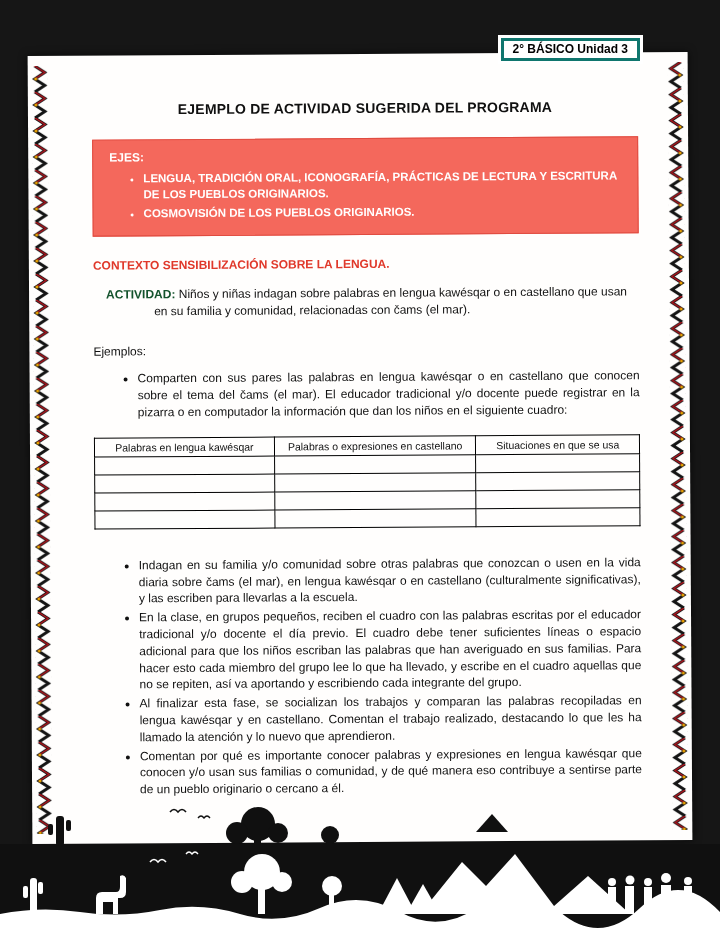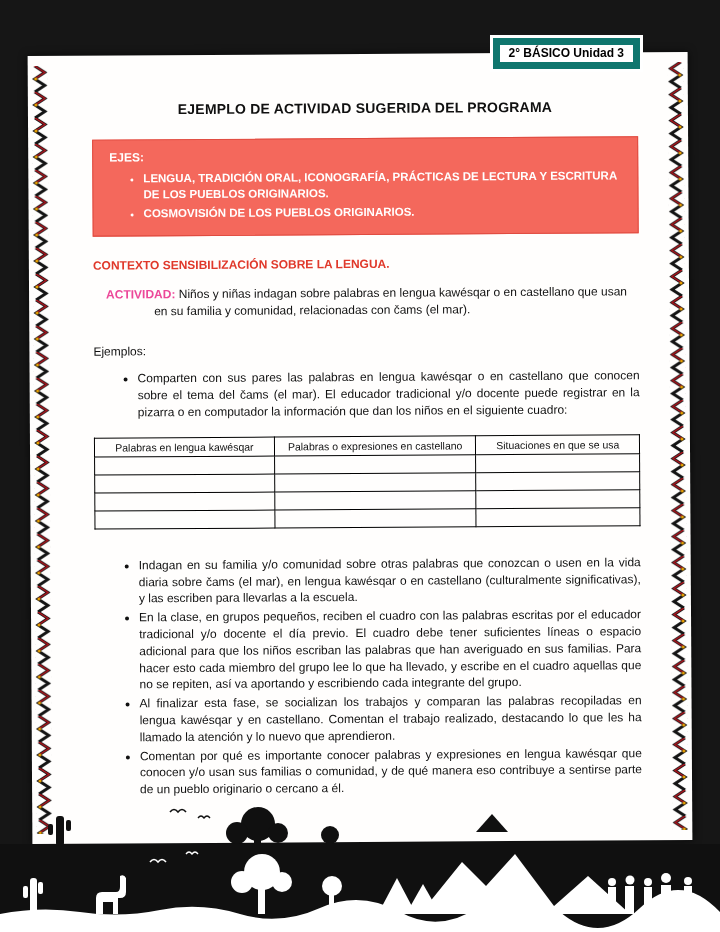--- a/index.html
+++ b/index.html
@@ -2,21 +2,21 @@
 <html><head>
 <meta charset="utf-8">
 <style>
   html,body{margin:0;padding:0;}
   body{width:720px;height:932px;overflow:hidden;background:#161616;
        font-family:"Liberation Sans", sans-serif;}
   .stage{position:relative;width:720px;height:932px;background:#161616;}
 
   
   .unit-badge{position:absolute;top:38px;right:80px;z-index:6;background:#fff;
-    border:7px solid #0f766e;box-shadow:0 0 0 3px #fff;padding:1px 9px 2px 9px;
+    border:3px solid #0f766e;box-shadow:0 0 0 3px #fff;padding:1px 9px 2px 9px;
     font-size:12px;font-weight:bold;color:#000;white-space:nowrap;}
 
   
   .page{position:absolute;left:30px;top:54px;width:660px;height:788px;background:#fffefd;
     transform:rotate(-0.35deg);box-shadow:0 0 8px rgba(0,0,0,.65);z-index:2;}
 
   .deco{position:absolute;top:10px;height:768px;width:16px;}
   .deco-left{left:4px;}
   .deco-right{right:4px;}
 
@@ -27,21 +27,21 @@
   .ejes-box{margin-top:22px;background:#f4685c;border:1px solid #df4b40;color:#fff;
     padding:8px 14px 11px 14px;font-weight:bold;font-size:11.5px;}
   .ejes-box .ejes-label{font-size:12px;margin:2px 0 6px 2px;}
   .ejes-box ul{margin:0;padding-left:36px;}
   .ejes-box li{margin:3px 0;line-height:1.4;text-align:left;}
 
   .contexto{margin:22px 0 0 0;font-size:12px;font-weight:bold;color:#e0392b;}
 
   .actividad{margin:14px 0 0 13px;font-size:12px;line-height:1.42;color:#111;
     padding-left:48px;text-indent:-48px;}
-  .red-label{color:#ec4899;font-weight:bold;}
+  .red-label{color:#14532d;font-weight:bold;}
 
   .ejemplos{margin:24px 0 0 0;font-size:12px;color:#111;}
 
   ul.bullets{margin:12px 0 0 0;padding-left:44px;font-size:12px;color:#111;}
   ul.bullets li{line-height:1.4;text-align:justify;margin-bottom:2px;}
   ul.bullets.lower{margin-top:28px;}
 
   table.vocab{width:100%;border-collapse:collapse;margin-top:16px;}
   table.vocab th{border:1px solid #000;font-weight:normal;font-size:10.5px;padding:3px 2px;color:#111;}
   table.vocab td{border:1px solid #000;height:15px;}

